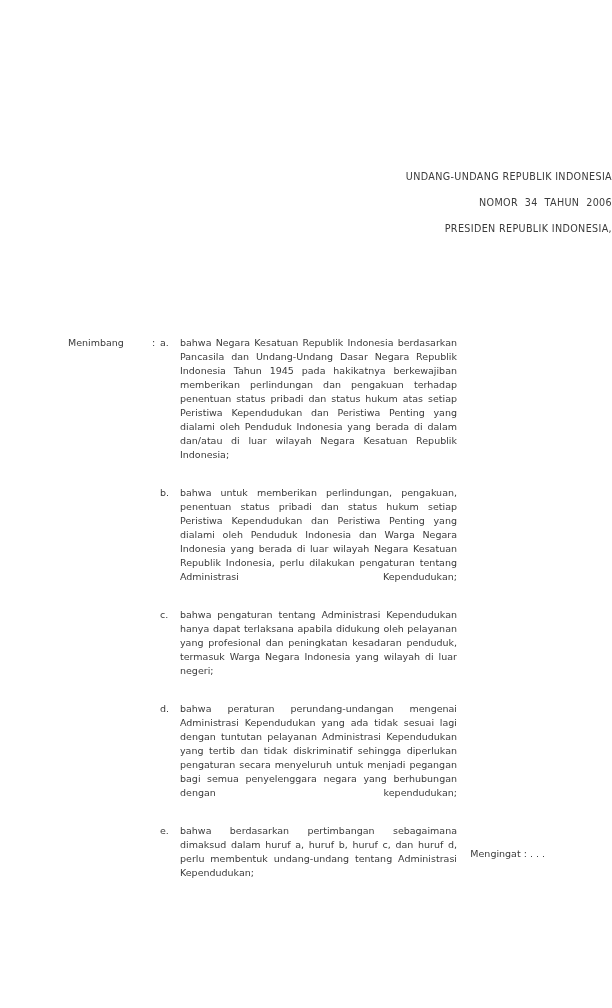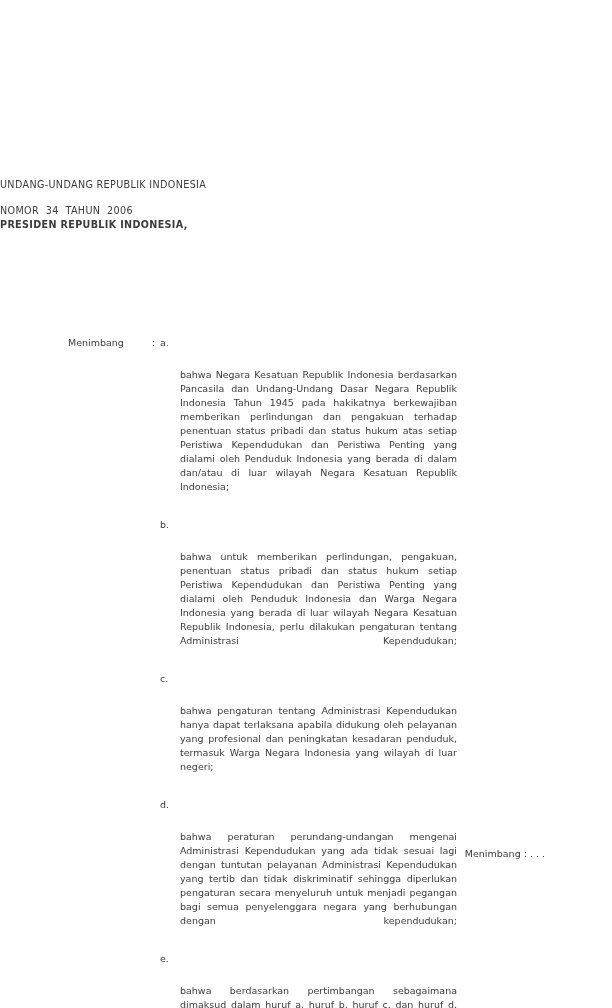--- a/index.html
+++ b/index.html
@@ -20,33 +20,33 @@
     position: absolute;
     inset: 0;
     background: #ffffff;
   }
 
   
   .title-block {
     position: absolute;
     left: 0;
     right: 0;
-    top: 179px;
-    text-align: left;
+    top: 171px;
+    text-align: right;
   }
   .title-line {
     font-size: 9.6px;
     letter-spacing: 0.35px;
     line-height: 12px;
     color: #3b3b3b;
     white-space: pre;
   }
   .title-gap-1 { margin-top: 0; }
   .title-gap   { margin-top: 13.5px; }
-  .title-tight { margin-top: 2px; font-weight: bold; }
+  .title-tight { margin-top: 14px; }
 
   
   .menimbang-section {
     position: absolute;
     left: 0;
     top: 336px;
     width: 524px;
   }
   .consider-row {
     display: flex;
@@ -88,21 +88,20 @@
     color: #3b3b3b;
   }
   .item-text {
     flex: 1 1 auto;
     font-size: 9.5px;
     line-height: 14px;
     color: #3b3b3b;
     text-align: justify;
     text-justify: inter-word;
     hyphens: none;
-    margin-top: 32px;
   }
   .item-text:after {
     content: "";
     display: inline-block;
     width: 100%;
   }
 
   
   .menimbang-section .items-col { margin-left: 0; }
 
@@ -161,15 +160,15 @@
 
         <div class="list-item">
           <div class="item-marker">e.</div>
           <div class="item-text">bahwa berdasarkan pertimbangan sebagaimana dimaksud dalam huruf a, huruf b, huruf c, dan huruf d, perlu membentuk undang-undang tentang Administrasi Kependudukan;</div>
         </div>
 
       </div>
     </div>
   </div>
 
-  <div class="footer-note">Menimbang : . . .</div>
+  <div class="footer-note">Mengingat : . . .</div>
 
 </div>
 
 </body></html>

